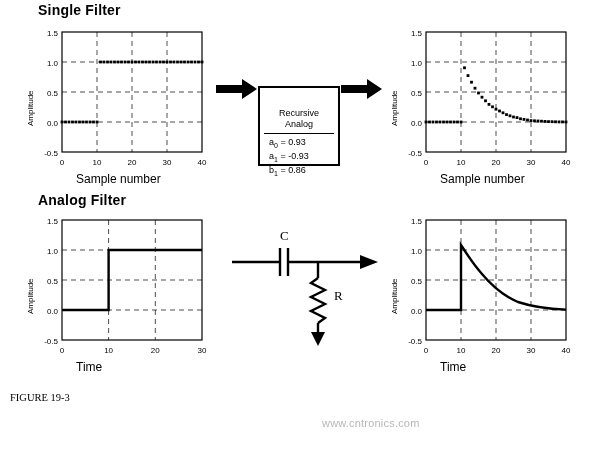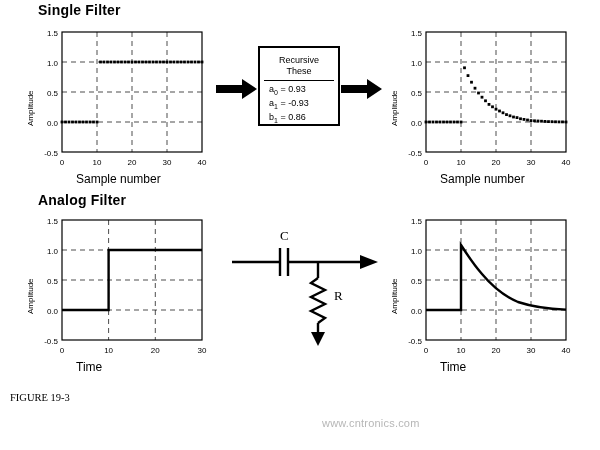--- a/index.html
+++ b/index.html
@@ -50,22 +50,23 @@
     text-align: left;
   }
   .blockbox {
     position: absolute;
     border: 2px solid #000;
     background: #fff;
     box-sizing: border-box;
     font-family: "Liberation Sans", sans-serif;
     font-size: 9px;
     text-align: center;
-    padding-top: 7px;
+    padding-top: 20px;
     line-height: 11px;
+    margin-top: 40px;
   }
   .blockbox .bline { display:block; }
   .blockbox .coef { text-align: left; padding-left: 9px; }
   .blockbox hr { border:none; border-top:1px solid #000; margin:3px 4px 3px 4px; }
   sub { font-size: 7px; }
 
   .caption {
     position: absolute;
     left: 10px;
     top: 392px;
@@ -178,21 +179,21 @@
         <rect x="183.1" y="40.6" width="2.8" height="2.8"></rect>
         <rect x="186.6" y="40.6" width="2.8" height="2.8"></rect>
       </g>
     </svg>
     <div class="axis-label-y" style="left:12px; top:106px;">Amplitude</div>
     <div class="axis-label-x" style="left:62px; top:152px; width:140px;">Sample number</div>
   </div>
 
   <div class="blockbox" style="left:258px; top:46px; width:82px; height:80px;">
     <span class="bline">Recursive</span>
-    <span class="bline">These</span>
+    <span class="bline">Analog</span>
     <hr>
     <span class="bline coef">a<sub>0</sub> = 0.93</span>
     <span class="bline coef">a<sub>1</sub> = -0.93</span>
     <span class="bline coef">b<sub>1</sub> = 0.86</span>
   </div>
 
   <div style="position:absolute; left:216px; top:78px;">
     <svg width="42" height="22" viewBox="0 0 42 22">
       <path d="M0 7 L26 7 L26 1 L41 11 L26 21 L26 15 L0 15 Z" fill="#000"></path>
     </svg>

